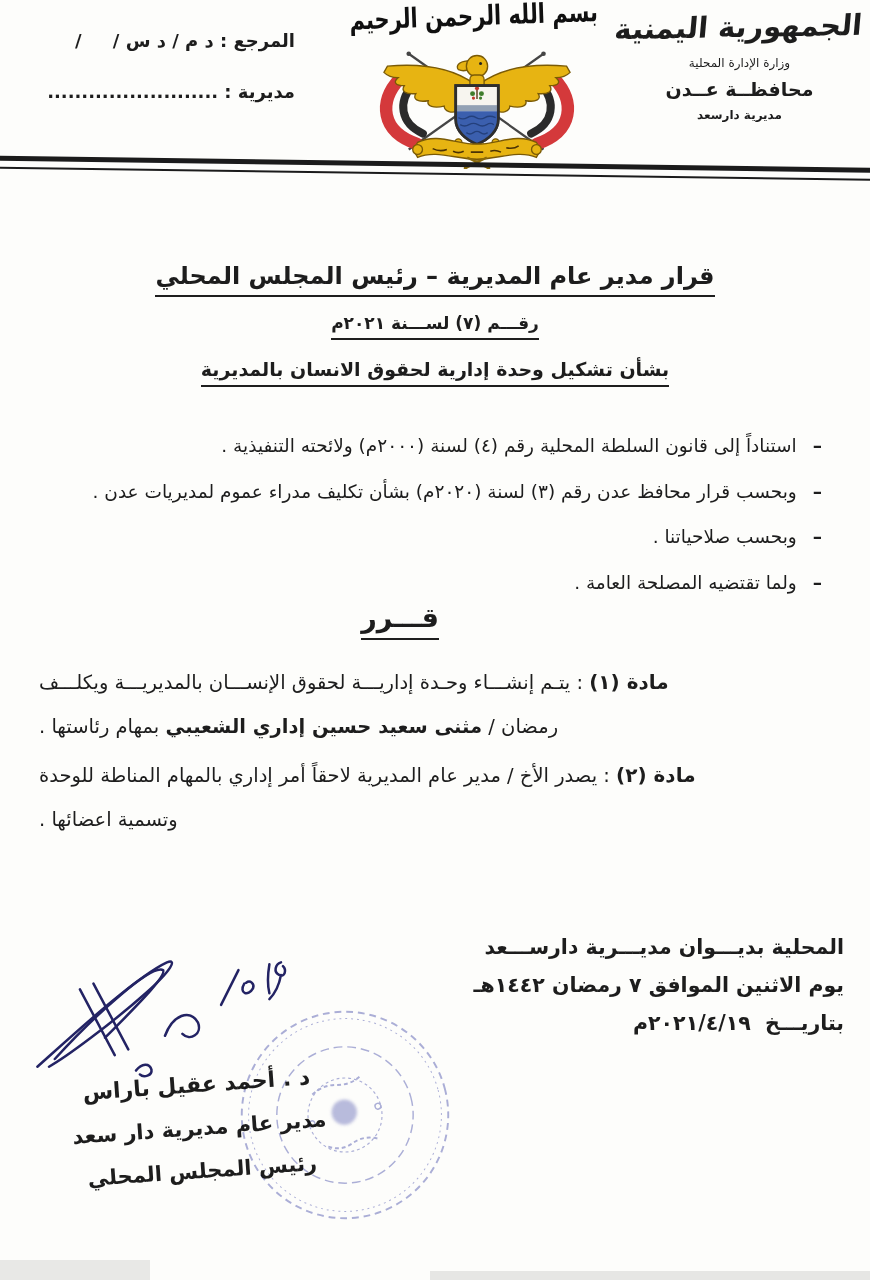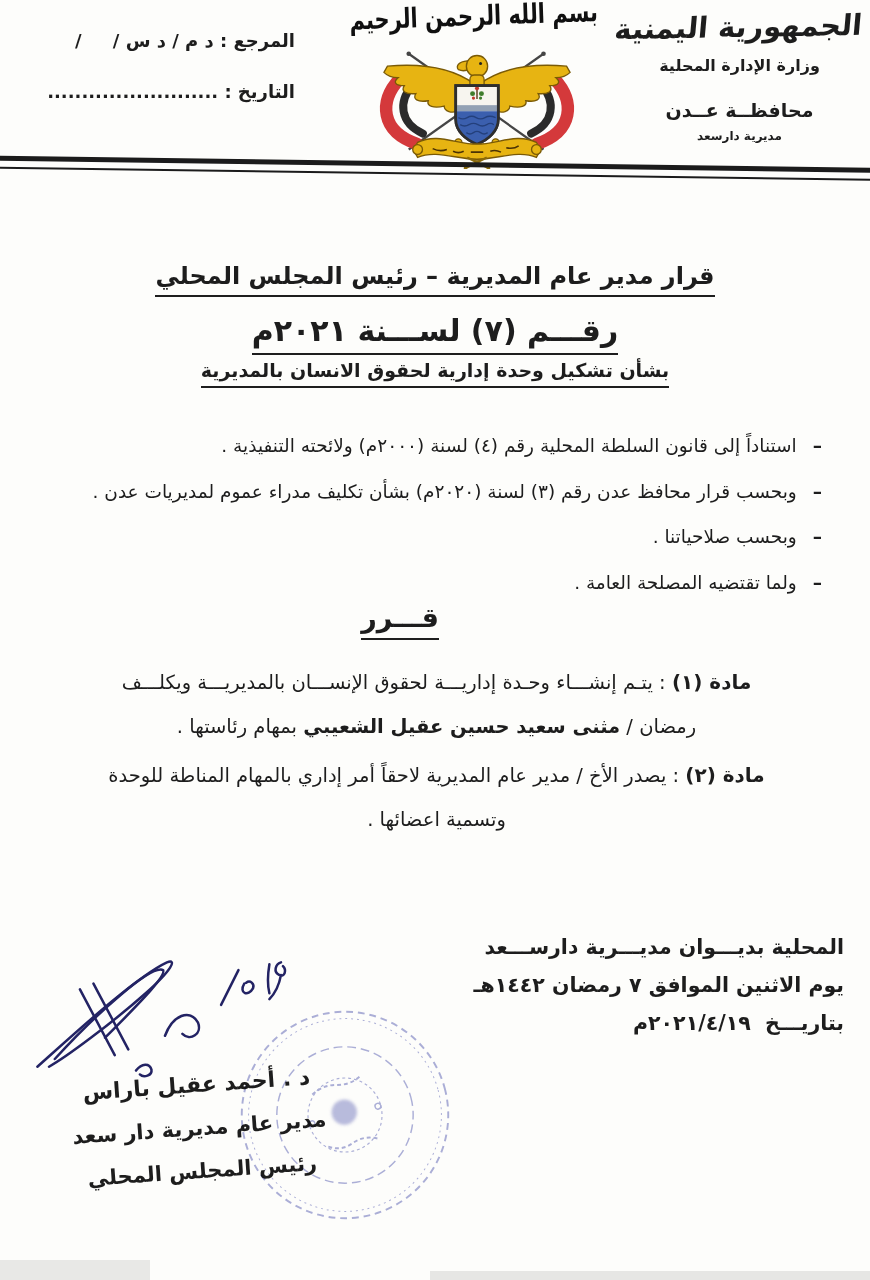--- a/index.html
+++ b/index.html
@@ -17,52 +17,52 @@
   }
   .abs{position:absolute;}
 
   
   .ref-block{top:30px;right:575px;width:250px;text-align:right;font-weight:bold;font-size:18px;}
   .ref-line{margin-bottom:30px;white-space:nowrap;}
   .date-line{white-space:nowrap;letter-spacing:.5px;}
 
   .agency-block{top:10px;right:8px;width:245px;text-align:center;}
   .country-callig{font-size:29px;font-weight:bold;transform:skewX(-6deg) rotate(-1deg);white-space:nowrap;margin-bottom:12px;}
-  .ministry{font-size:16px;font-weight:bold;margin-bottom:24px;white-space:nowrap;}
+  .ministry{font-size:12px;font-weight:normal;margin-bottom:8px;white-space:nowrap;}
   .governorate{font-size:19px;font-weight:bold;letter-spacing:1px;margin-bottom:8px;white-space:nowrap;}
   .directorate{font-size:12px;font-weight:bold;white-space:nowrap;}
 
   .bismillah{top:4px;right:272px;width:238px;text-align:center;font-size:21px;font-weight:bold;
     transform:rotate(-2deg) scaleY(1.3);white-space:nowrap;color:#101010;letter-spacing:-1px;}
 
   .emblem-svg{top:36px;right:278px;width:230px;height:133px;}
 
   
   .rule-wrap{top:168px;right:-14px;width:900px;transform:rotate(.8deg);transform-origin:right center;}
   .rule-a{height:5px;background:#1b1b1b;}
   .rule-gap{height:6px;}
   .rule-b{height:2px;background:#1b1b1b;}
 
   
   .title-block{top:262px;right:0;width:870px;text-align:center;}
   .t1{font-size:24px;font-weight:bold;margin-bottom:16px;}
-  .t2{font-size:30px;font-weight:bold;margin-bottom:4px;}
+  .t2{font-size:17px;font-weight:bold;margin-bottom:18px;}
   .t3{font-size:19px;font-weight:bold;}
   .u{display:inline-block;border-bottom:2.5px solid #1e1e1e;padding-bottom:5px;}
 
   
   .preamble{top:432px;right:48px;width:780px;font-size:18.5px;}
   .pre-item{display:flex;flex-direction:row;margin-bottom:17px;line-height:1.55;}
   .dash{font-weight:bold;margin-left:16px;flex:0 0 auto;}
 
   
   .qarar{top:602px;right:0;width:870px;text-align:center;transform:translateX(-35px);}
   .qarar .u{font-size:27px;font-weight:bold;letter-spacing:1px;}
 
-  .articles{top:660px;right:36px;width:795px;font-size:19.5px;line-height:2.25;text-align:center;}
+  .articles{top:660px;right:36px;width:795px;font-size:19.5px;line-height:2.25;text-align:left;}
   .article{margin-bottom:4px;}
   .art-label{font-weight:bold;font-size:20px;}
   .art-name{font-weight:bold;}
 
   
   .issued{top:935px;right:26px;width:430px;text-align:right;font-weight:bold;font-size:20.5px;}
   .issued div{margin-bottom:14px;white-space:nowrap;}
 
   
   .sig-svg{top:938px;right:560px;width:290px;height:155px;}
@@ -82,21 +82,21 @@
   .rib-red{stroke:var(--red);stroke-width:14;fill:none;stroke-linecap:round;}
   .rib-blk{stroke:var(--ribbon-black);stroke-width:9;fill:none;stroke-linecap:round;}
   .stamp-line{stroke:var(--stamp-blue);fill:none;}
   .sig-path{stroke:var(--sig-ink);stroke-width:2.6;fill:none;stroke-linecap:round;stroke-linejoin:round;}
 </style>
 </head>
 <body>
 
 <div class="abs ref-block">
   <div class="ref-line">المرجع : د م / د س /&nbsp;&nbsp;&nbsp;&nbsp; /</div>
-  <div class="date-line">التاريخ : .........................</div>
+  <div class="date-line">مديرية : .........................</div>
 </div>
 
 <div class="abs bismillah">بسم الله الرحمن الرحيم</div>
 
 <svg class="abs emblem-svg" viewBox="0 0 250 150" aria-hidden="true">
 
   <g>
     <line class="pole" x1="48" y1="20" x2="200" y2="128"></line>
     <line class="pole" x1="200" y1="20" x2="48" y2="128"></line>
     <circle cx="48" cy="20" r="2.6" fill="#454545"></circle>
@@ -194,21 +194,21 @@
   </div>
 </div>
 
 <div class="abs qarar">
   <span class="u">قـــرر</span>
 </div>
 
 <div class="abs articles">
   <p class="article">
     <span class="art-label">مادة (١)</span><span> : يتـم إنشـــاء وحـدة إداريـــة لحقوق الإنســـان بالمديريـــة ويكلـــف</span><br>
-    <span>رمضان / </span><span class="art-name">مثنى سعيد حسين عقيل الشعيبي</span><span> بمهام رئاستها .</span>
+    <span>رمضان / </span><span class="art-name">مثنى سعيد حسين إداري الشعيبي</span><span> بمهام رئاستها .</span>
   </p>
   <p class="article">
     <span class="art-label">مادة (٢)</span><span> : يصدر الأخ / مدير عام المديرية لاحقاً أمر إداري بالمهام المناطة للوحدة</span><br>
     <span>وتسمية اعضائها .</span>
   </p>
 </div>
 
 <div class="abs issued">
   <div>المحلية بديـــوان مديـــرية دارســـعد</div>
   <div>يوم الاثنين الموافق ٧ رمضان ١٤٤٢هـ</div>

